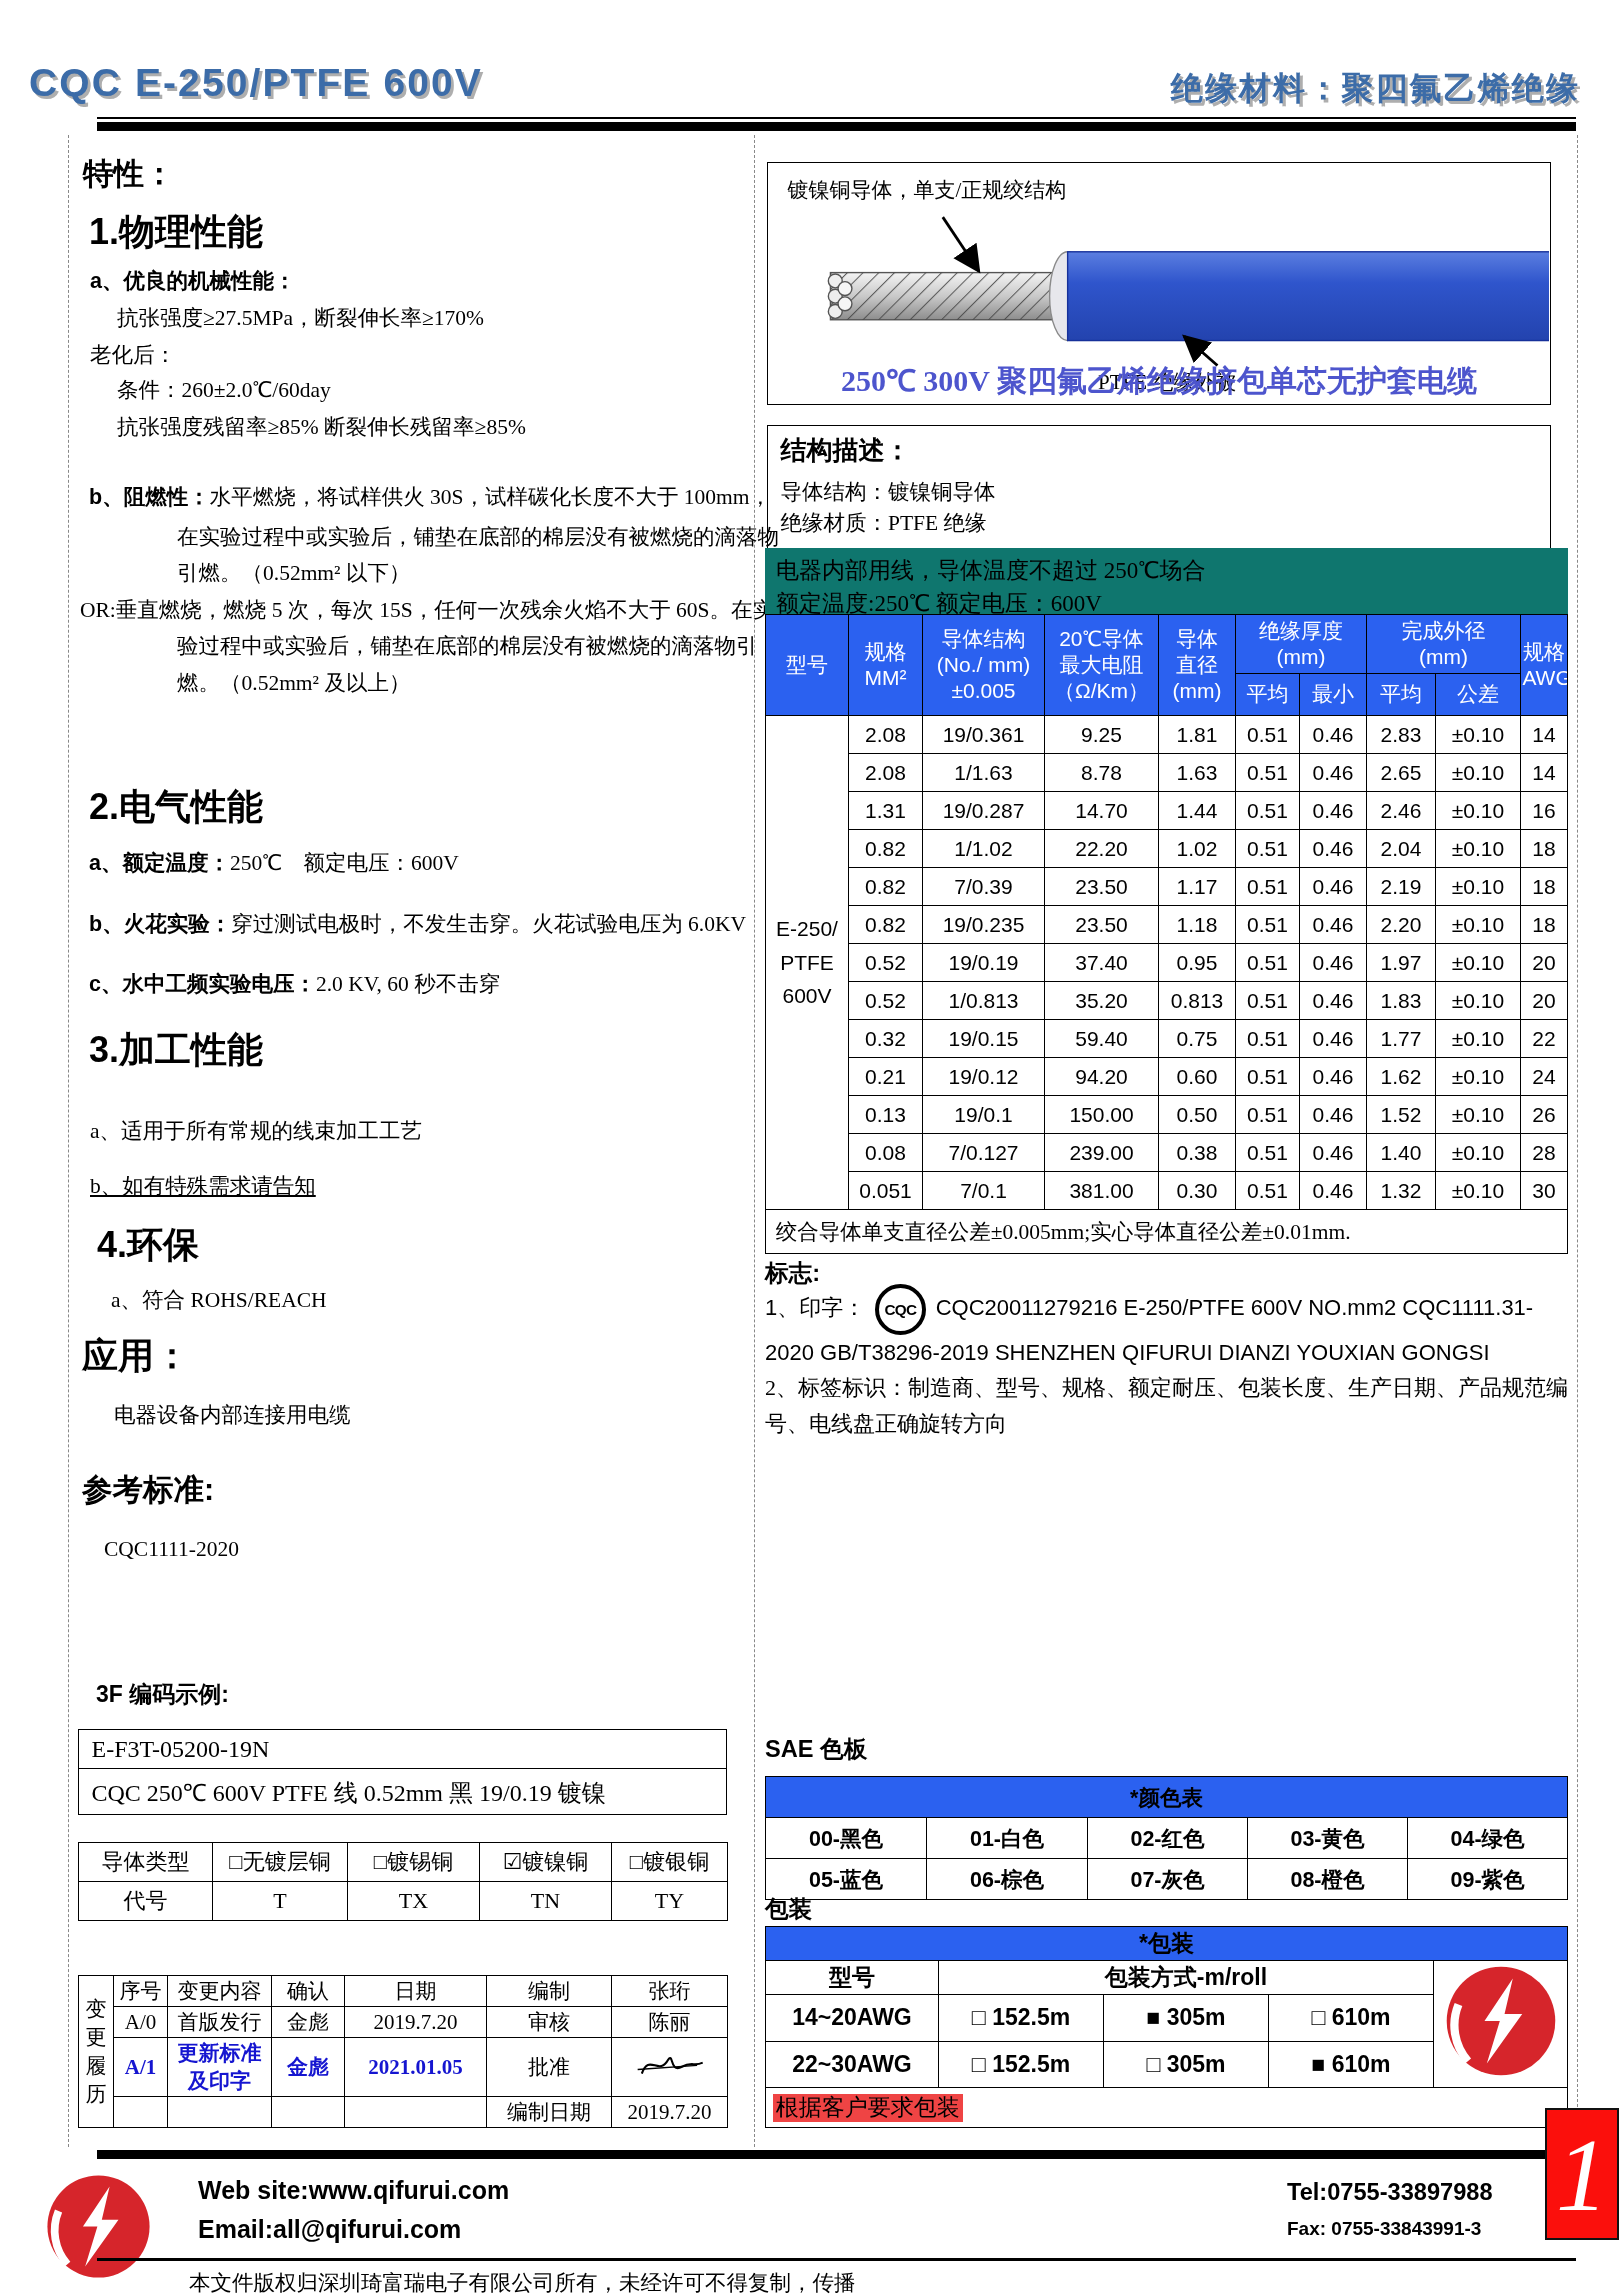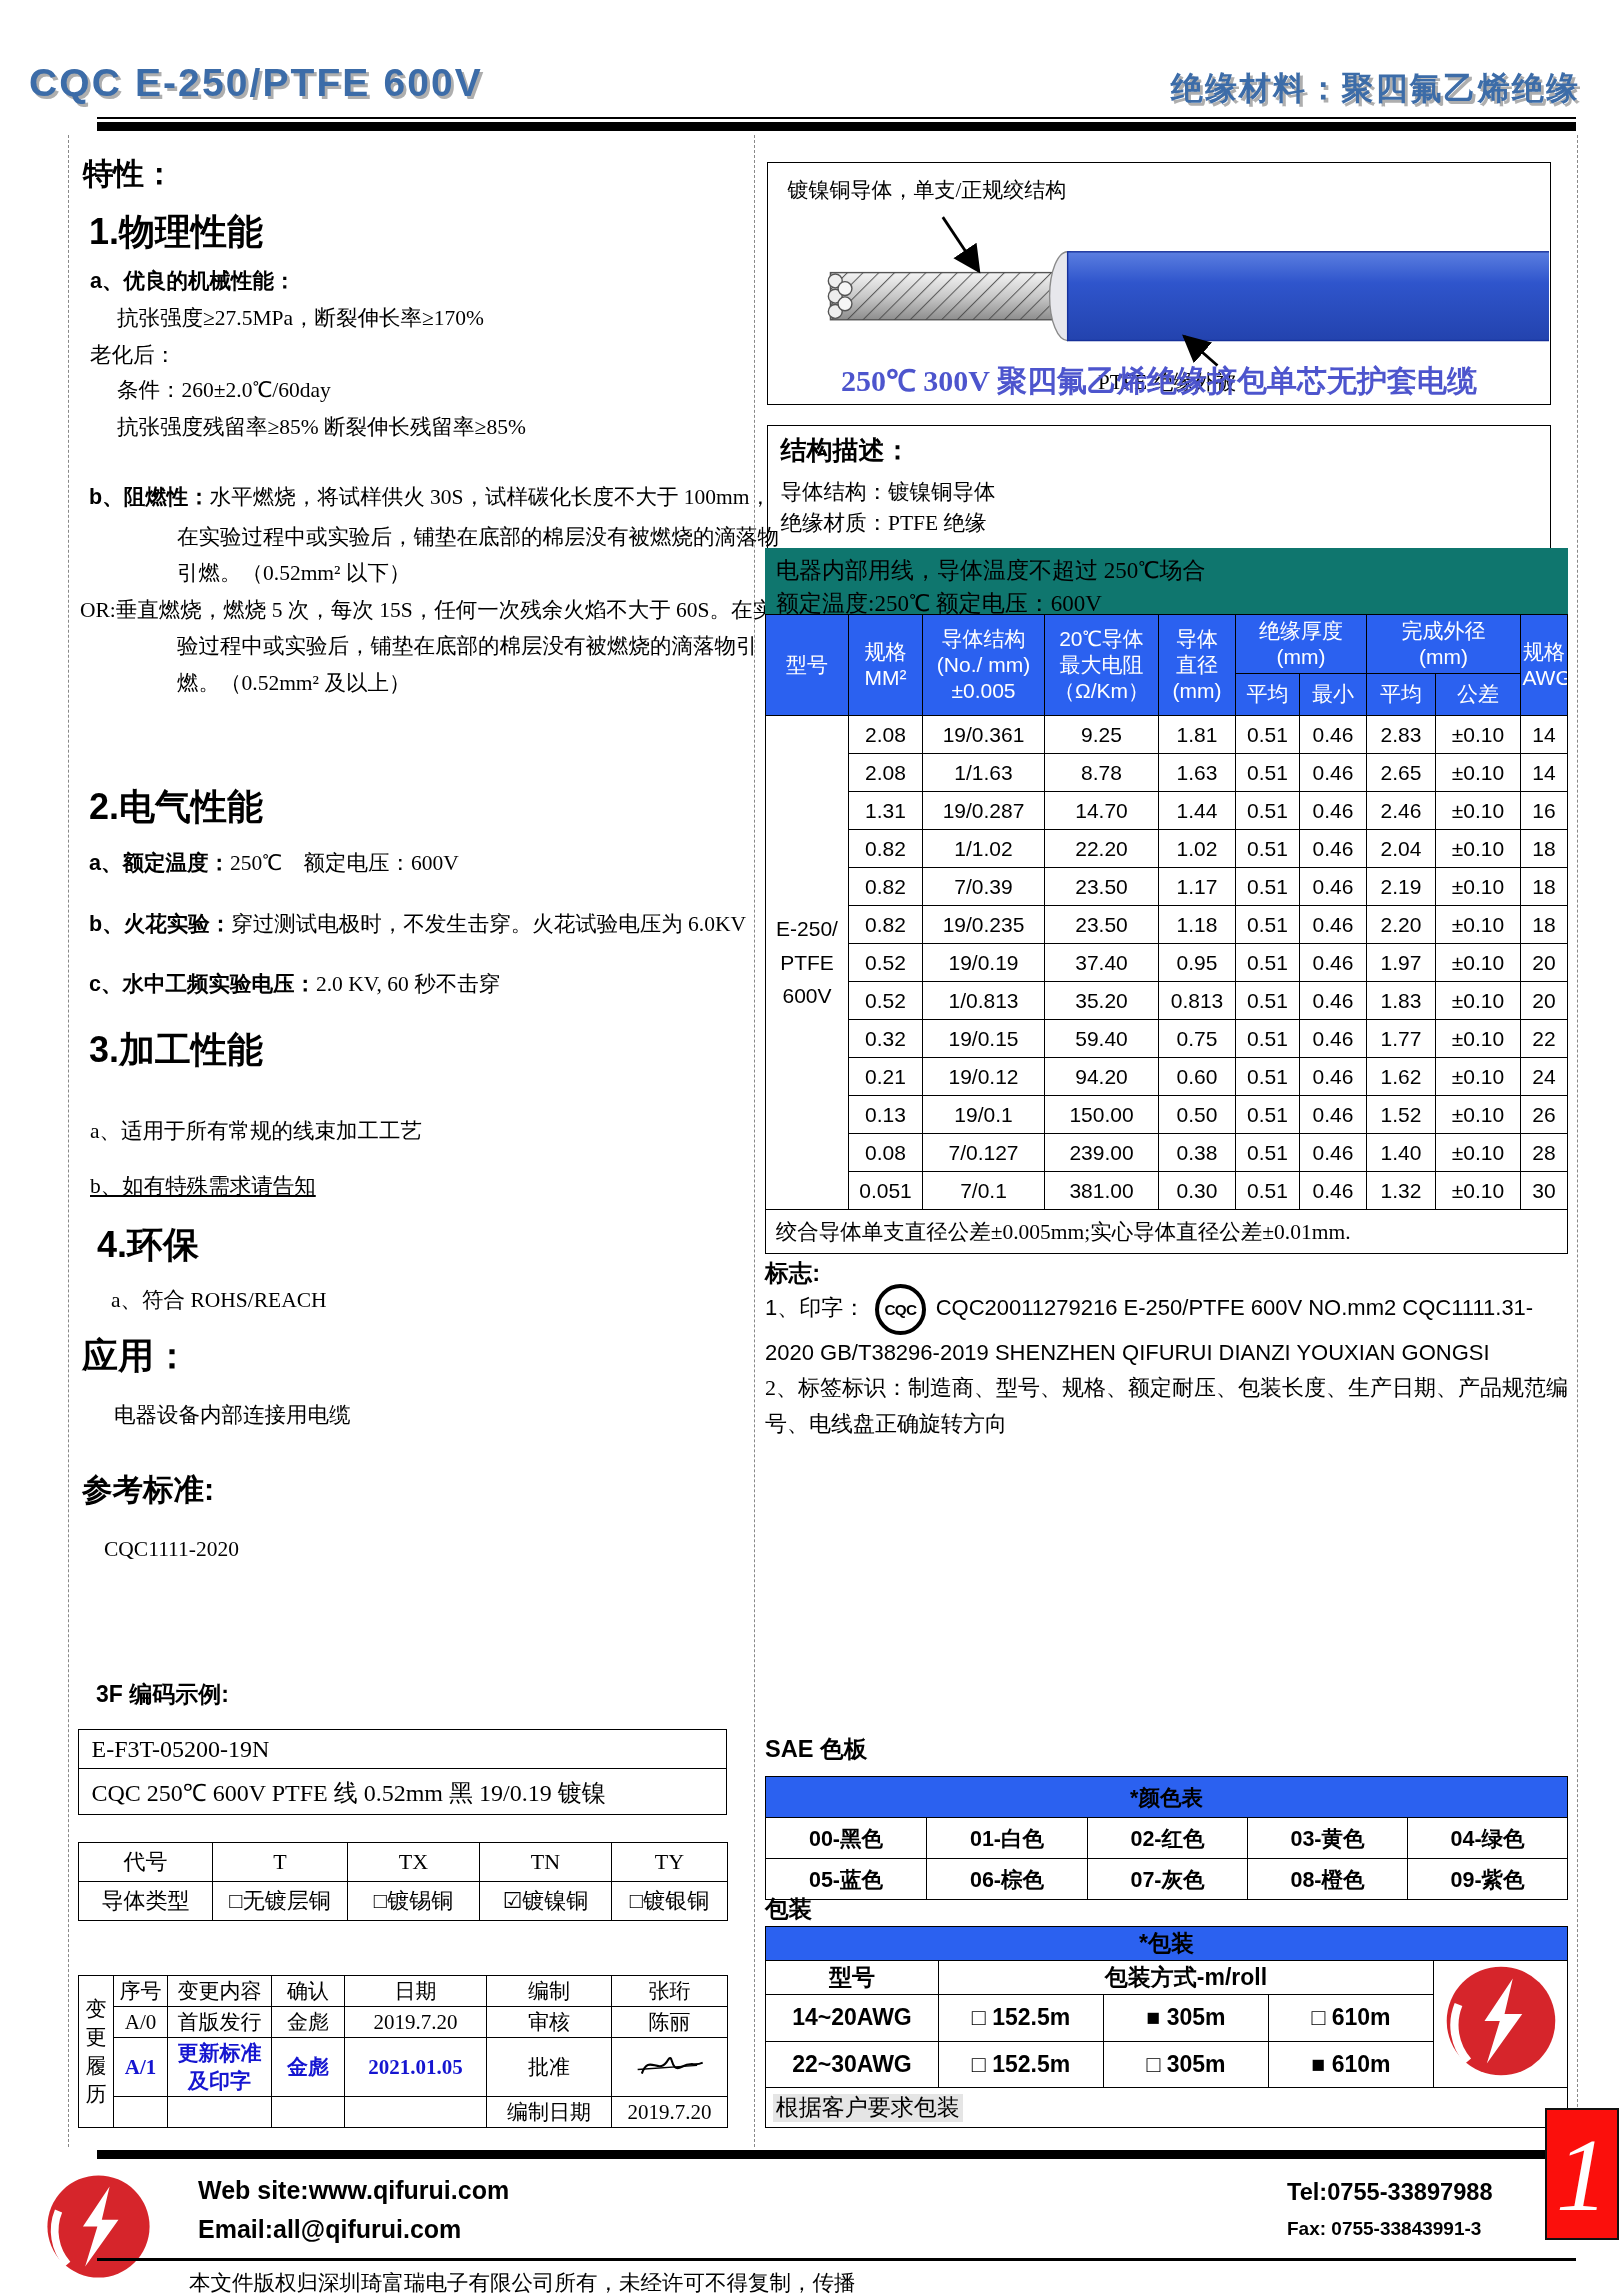--- a/index.html
+++ b/index.html
@@ -27,21 +27,21 @@
   .spec tbody td{font-size:21px;}
   .typecell{font-size:22px;white-space:pre-line;line-height:1.6;background:#fff;}
   .spec .notecell{text-align:left;font-family:"Liberation Serif",serif;font-size:21.5px;padding:7px 9.7px;}
   .graybox{background:#0f766e;font-family:"Liberation Serif",serif;font-size:23px;line-height:33px;
            padding:5.6px 11px;box-sizing:border-box;}
   .bluehead{background:#2b61f0;font-weight:bold;font-size:23.6px;color:#000;}
   .sae td{font-size:21.5px;font-weight:bold;height:38px;}
   .pack td{font-size:23px;font-weight:bold;}
   .packnote{text-align:left !important;font-weight:normal !important;
             font-family:"Liberation Serif",serif;font-size:23px;padding:4.2px 7px;}
-  .packnote span{background:#e5e5e5;padding:1.4px 2.8px;}
+  .packnote span{background:#ef4444;padding:1.4px 2.8px;}
   .codebox{border:1.4px solid #000;font-family:"Liberation Serif",serif;font-size:24px;}
   .codebox .row{padding:5.6px 12.5px;white-space:nowrap;}
   .codebox .row+.row{border-top:1.4px solid #000;}
   .codes td{font-size:22px;height:36px;font-family:"Liberation Serif",serif;}
   .rev td{font-size:21px;font-family:"Liberation Serif",serif;}
   .sidecell{white-space:pre-line;line-height:1.35;font-size:21px;}
   .bluetxt{color:#1515d0;font-weight:bold;white-space:pre-line;}
   .cqclogo{display:inline-flex;align-items:center;justify-content:center;
            width:43px;height:43px;border:4.2px solid #000;border-radius:50%;
            font-weight:bold;font-size:15.3px;letter-spacing:-0.7px;vertical-align:middle;
@@ -120,32 +120,32 @@
   <table class="abs codes" style="left:78px;top:1842px;width:649px;">
     <colgroup>
         <col style="width:134px">
         <col style="width:135px">
         <col style="width:132px">
         <col style="width:132px">
         <col style="width:116px">
       </colgroup>
     <tbody>
         <tr>
+      <td>导体类型</td>
+          <td>□无镀层铜</td>
+          <td>□镀锡铜</td>
+          <td>☑镀镍铜</td>
+          <td>□镀银铜</td>
+    </tr>
+    <tr>
       <td>代号</td>
           <td>T</td>
           <td>TX</td>
           <td>TN</td>
           <td>TY</td>
-    </tr>
-    <tr>
-      <td>导体类型</td>
-          <td>□无镀层铜</td>
-          <td>□镀锡铜</td>
-          <td>☑镀镍铜</td>
-          <td>□镀银铜</td>
     </tr>
   </tbody>
     </table>
 
   <table class="abs rev" style="left:78px;top:1975px;width:649px;">
     <colgroup>
         <col style="width:35px">
         <col style="width:54px">
         <col style="width:104px">
         <col style="width:73px">

